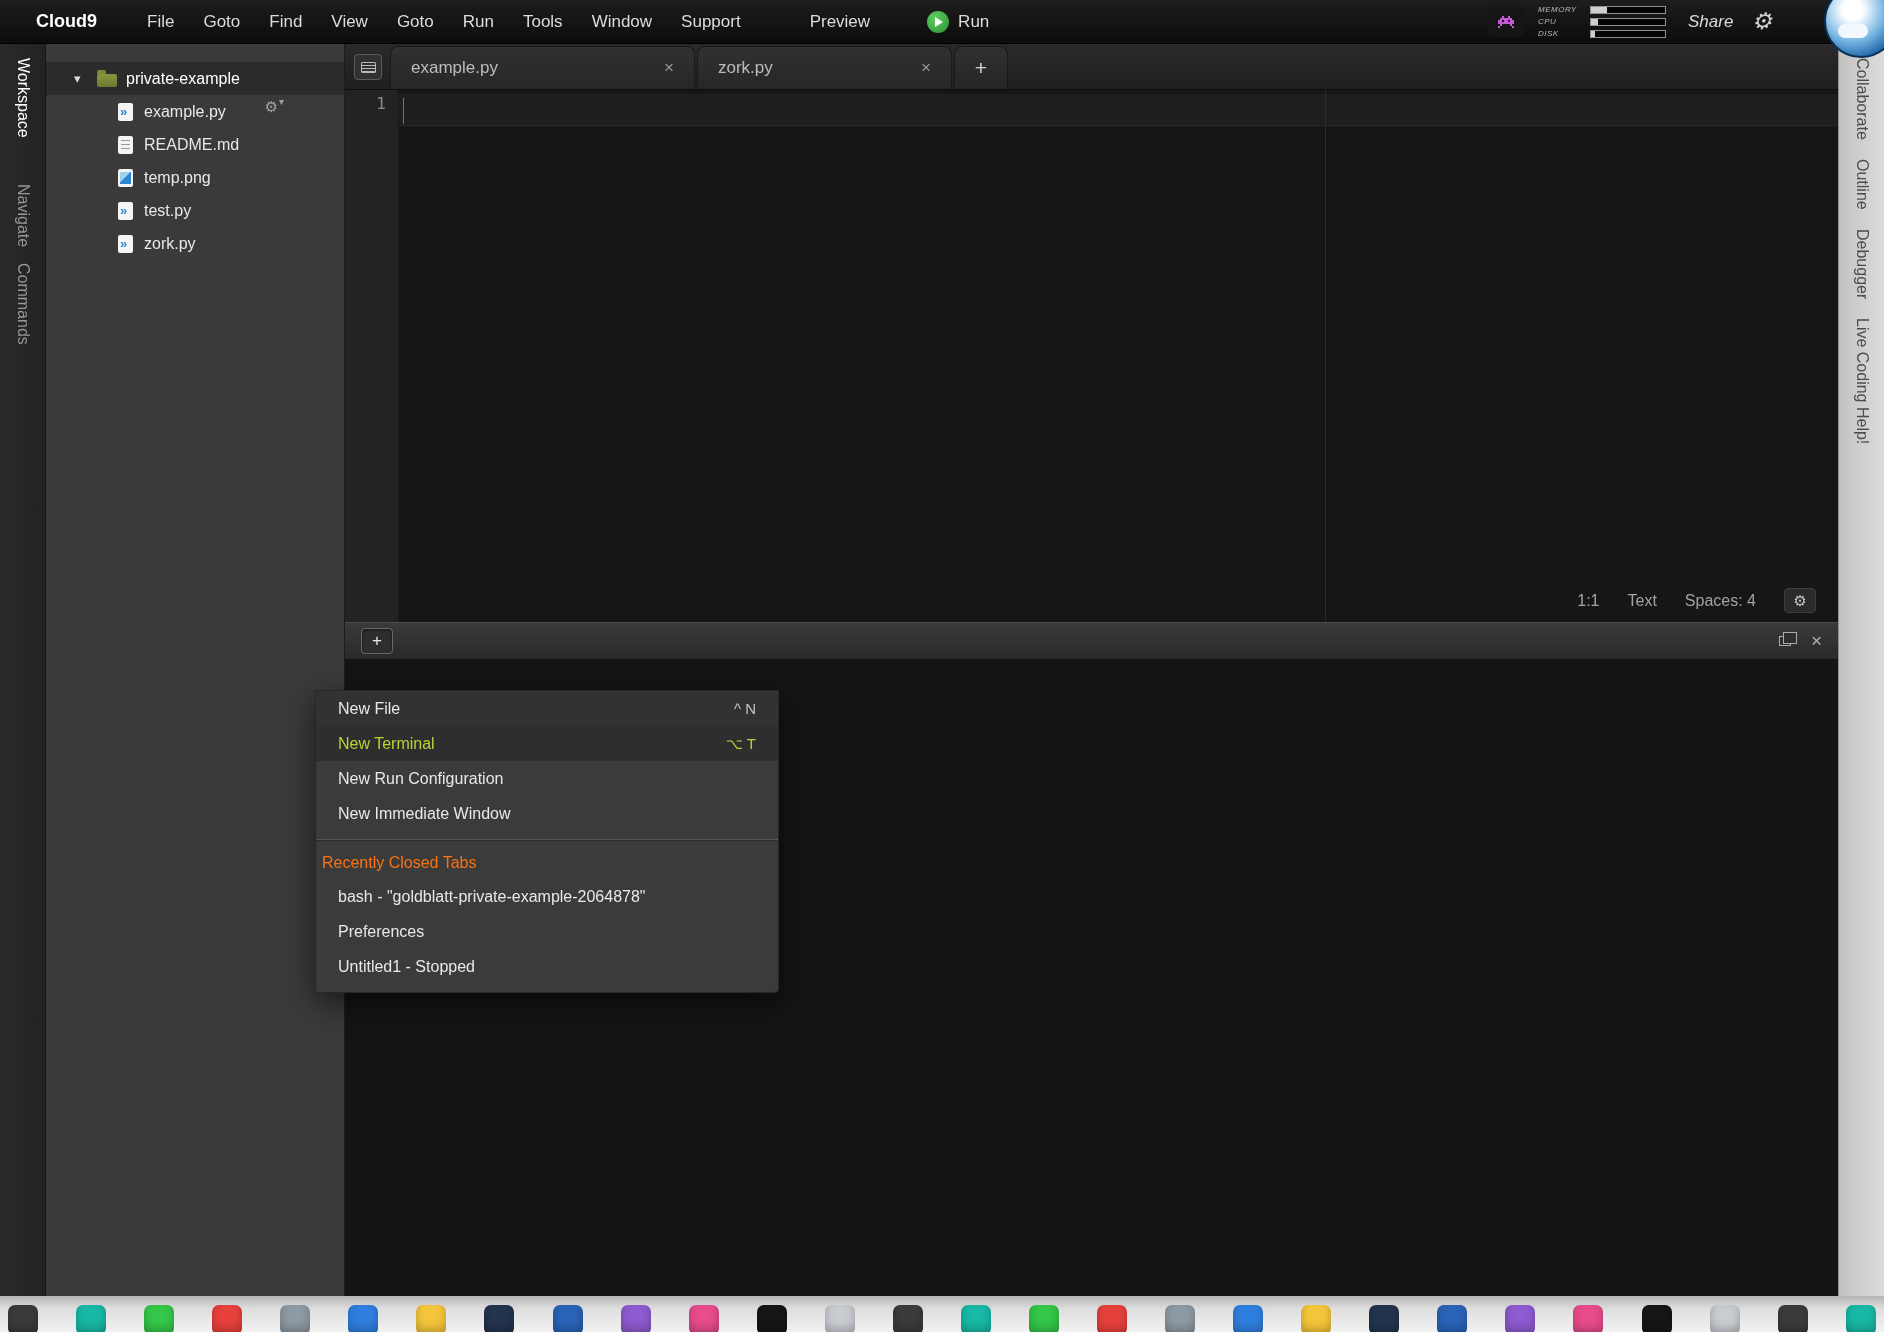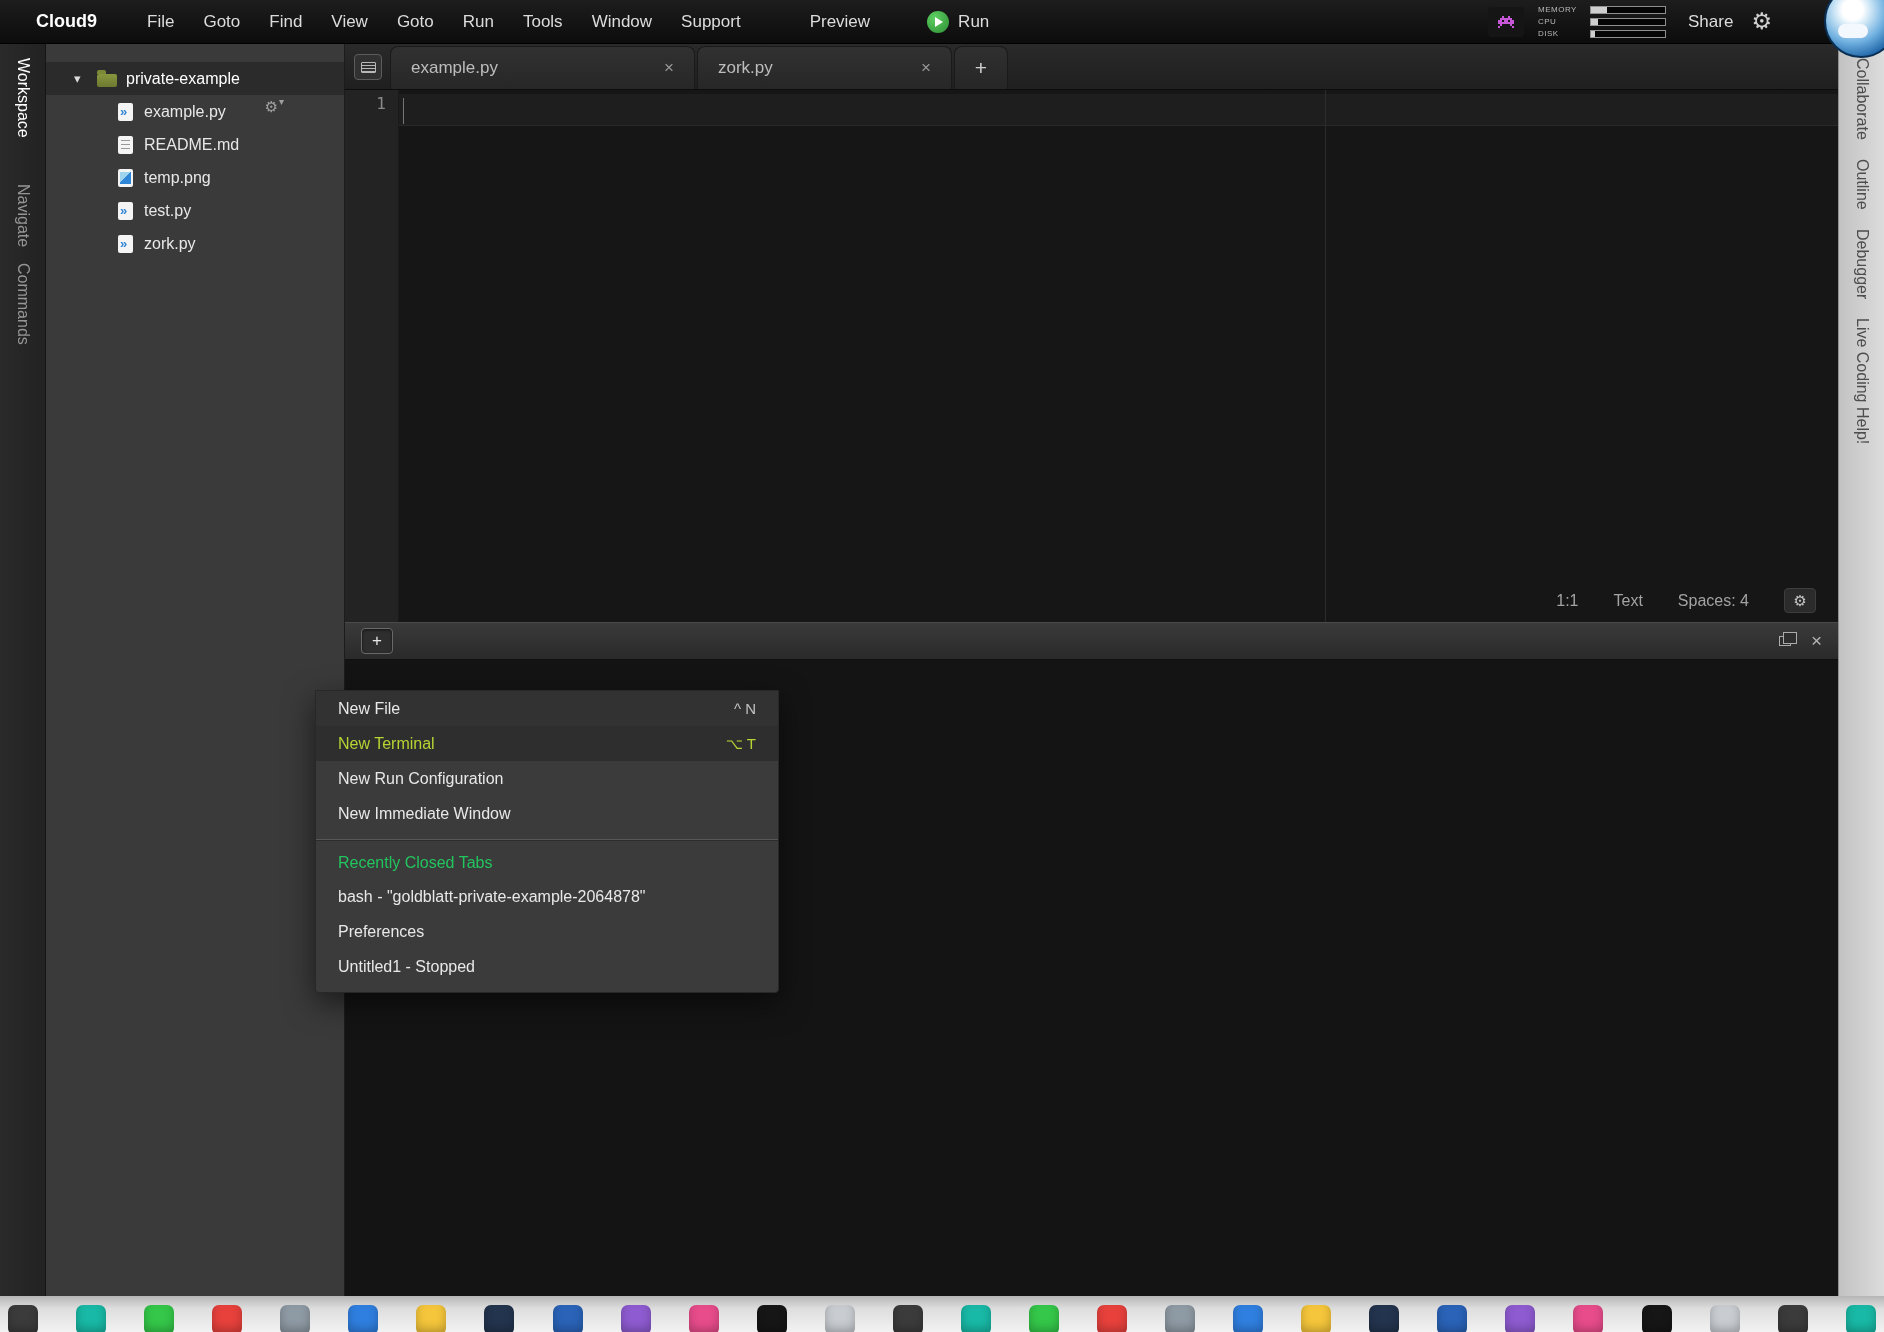--- a/index.html
+++ b/index.html
@@ -14,21 +14,21 @@
     position:absolute; left:0; top:0; width:1838px; height:44px;
     background:linear-gradient(#1d1d1d,#0c0c0c); border-bottom:1px solid #000;
     display:flex; align-items:center; color:#dcdcdc; font-size:17px;
   }
   .mb-logo { color:#fff; font-weight:bold; font-size:18px; margin:0 50px 0 36px; cursor:default; }
   .mb-item { margin-right:29px; cursor:default; }
   .mb-spacer { width:40px; }
   .mb-run { display:flex; align-items:center; gap:9px; margin-left:28px; }
   .run-play { width:22px; height:22px; border-radius:50%; background:radial-gradient(circle at 35% 30%, #5ecf62, #2c8f33); display:flex; align-items:center; justify-content:center; }
   .run-tri { width:0; height:0; border-left:8px solid #fff; border-top:5px solid transparent; border-bottom:5px solid transparent; margin-left:2px; }
-  .mb-right { margin-left:auto; display:flex; align-items:center; }
+  .mb-right { margin-left:auto; display:flex; align-items:center;font-style:italic; }
   .invader-chip { width:36px; height:30px; background:#151515; border-radius:4px; display:flex; align-items:center; justify-content:center; margin-right:14px; }
   .invader-px { width:2px; height:2px; background:transparent; position:relative; left:-7px; top:-5px;
     box-shadow:
       4px 0 0 #c657d6, 10px 0 0 #c657d6,
       2px 2px 0 #c657d6, 4px 2px 0 #c657d6, 6px 2px 0 #c657d6, 8px 2px 0 #c657d6, 10px 2px 0 #c657d6, 12px 2px 0 #c657d6,
       0 4px 0 #c657d6, 2px 4px 0 #c657d6, 6px 4px 0 #c657d6, 8px 4px 0 #c657d6, 12px 4px 0 #c657d6, 14px 4px 0 #c657d6,
       0 6px 0 #c657d6, 2px 6px 0 #c657d6, 4px 6px 0 #c657d6, 6px 6px 0 #c657d6, 8px 6px 0 #c657d6, 10px 6px 0 #c657d6, 12px 6px 0 #c657d6, 14px 6px 0 #c657d6,
       2px 8px 0 #c657d6, 12px 8px 0 #c657d6,
       0 10px 0 #c657d6, 14px 10px 0 #c657d6;
   }
@@ -94,21 +94,21 @@
 
   
   .editor { position:absolute; left:345px; top:90px; width:1493px; height:532px; background:#161616; }
   .gutter { position:absolute; left:0; top:0; bottom:0; width:54px; background:#232323; border-right:1px solid #1a1a1a; }
   .line-num { display:block; text-align:right; padding:4px 12px 0 0; color:#8a8a8a;
     font-family:"DejaVu Sans Mono", monospace; font-size:16px; }
   .cur-line { position:absolute; left:54px; right:0; top:4px; height:32px; background:rgba(255,255,255,.035);
     border-bottom:1px solid rgba(255,255,255,.05); }
   .caret-mark { position:absolute; left:58px; top:8px; width:1px; height:26px; background:#9a9a9a; opacity:.7; }
   .print-margin { position:absolute; left:980px; top:0; bottom:0; width:1px; background:#2c2c2c; }
-  .status { position:absolute; right:22px; bottom:9px; display:flex; align-items:center; gap:35px;
+  .status { position:absolute; right:22px; bottom:9px; display:flex; align-items:center; gap:28px;
     color:#a3a3a3; font-size:16px;text-align:center; }
   .status-gear-chip { width:32px; height:25px; background:#2b2b2b; border:1px solid #3d3d3d; border-radius:4px;
     display:flex; align-items:center; justify-content:center; color:#c4c4c4; font-size:15px; }
 
   
   .console { position:absolute; left:345px; top:622px; width:1493px; height:674px; background:#151515; }
   .console-topbar { height:38px; background:linear-gradient(#3a3a3a,#2a2a2a);
     border-top:1px solid #4a4a4a; border-bottom:1px solid #101010; display:flex; align-items:center; }
   .console-plus { width:32px; height:26px; margin-left:16px; background:#2e2e2e; border:1px solid #696969;
     border-radius:4px; display:flex; align-items:center; justify-content:center; color:#e8e8e8; font-size:17px;
@@ -124,21 +124,21 @@
   .popup-menu { position:absolute; left:315px; top:690px; width:464px; z-index:30;
     background:#3b3b3b; border:1px solid #282828; border-radius:0 0 4px 4px;
     box-shadow:0 10px 30px rgba(0,0,0,.55); padding-bottom:8px; }
   .pm-row { height:35px; display:flex; align-items:center; justify-content:space-between; padding:0 22px; }
   .pm-row:nth-child(1) { background:#323232; }
   .pm-row.hl { background:#2e2e2e; }
   .pm-label { color:#e8e8e8; font-size:16px; }
   .pm-sc { color:#c2c2c2; font-size:15px; }
   .pm-row.hl .pm-label, .pm-row.hl .pm-sc { color:#b6d433; }
   .pm-sep { height:1px; background:#575757; margin:8px 0 6px 0; box-shadow:0 1px 0 #2c2c2c; }
-  .pm-header { height:33px; display:flex; align-items:center; padding:0 22px; color:#22c55e; font-size:16px; }
+  .pm-header { height:33px; display:flex; align-items:center; padding:0 6px; color:#f97316; font-size:16px; }
   .pm-row.recent { }
 
   
   .right-rail { position:absolute; left:1838px; top:0; width:46px; height:1296px;
     background:linear-gradient(90deg,#c2c2c2,#dcdcdc); border-left:1px solid #8f8f8f;
     display:flex; flex-direction:column; align-items:center; padding-top:58px; }
   .rr-item { writing-mode:vertical-rl; font-size:16px; color:#4d4d4d; margin-bottom:19px; cursor:default; }
 
   
   .dock { position:absolute; left:0; top:1296px; width:1884px; height:36px; overflow:hidden;

